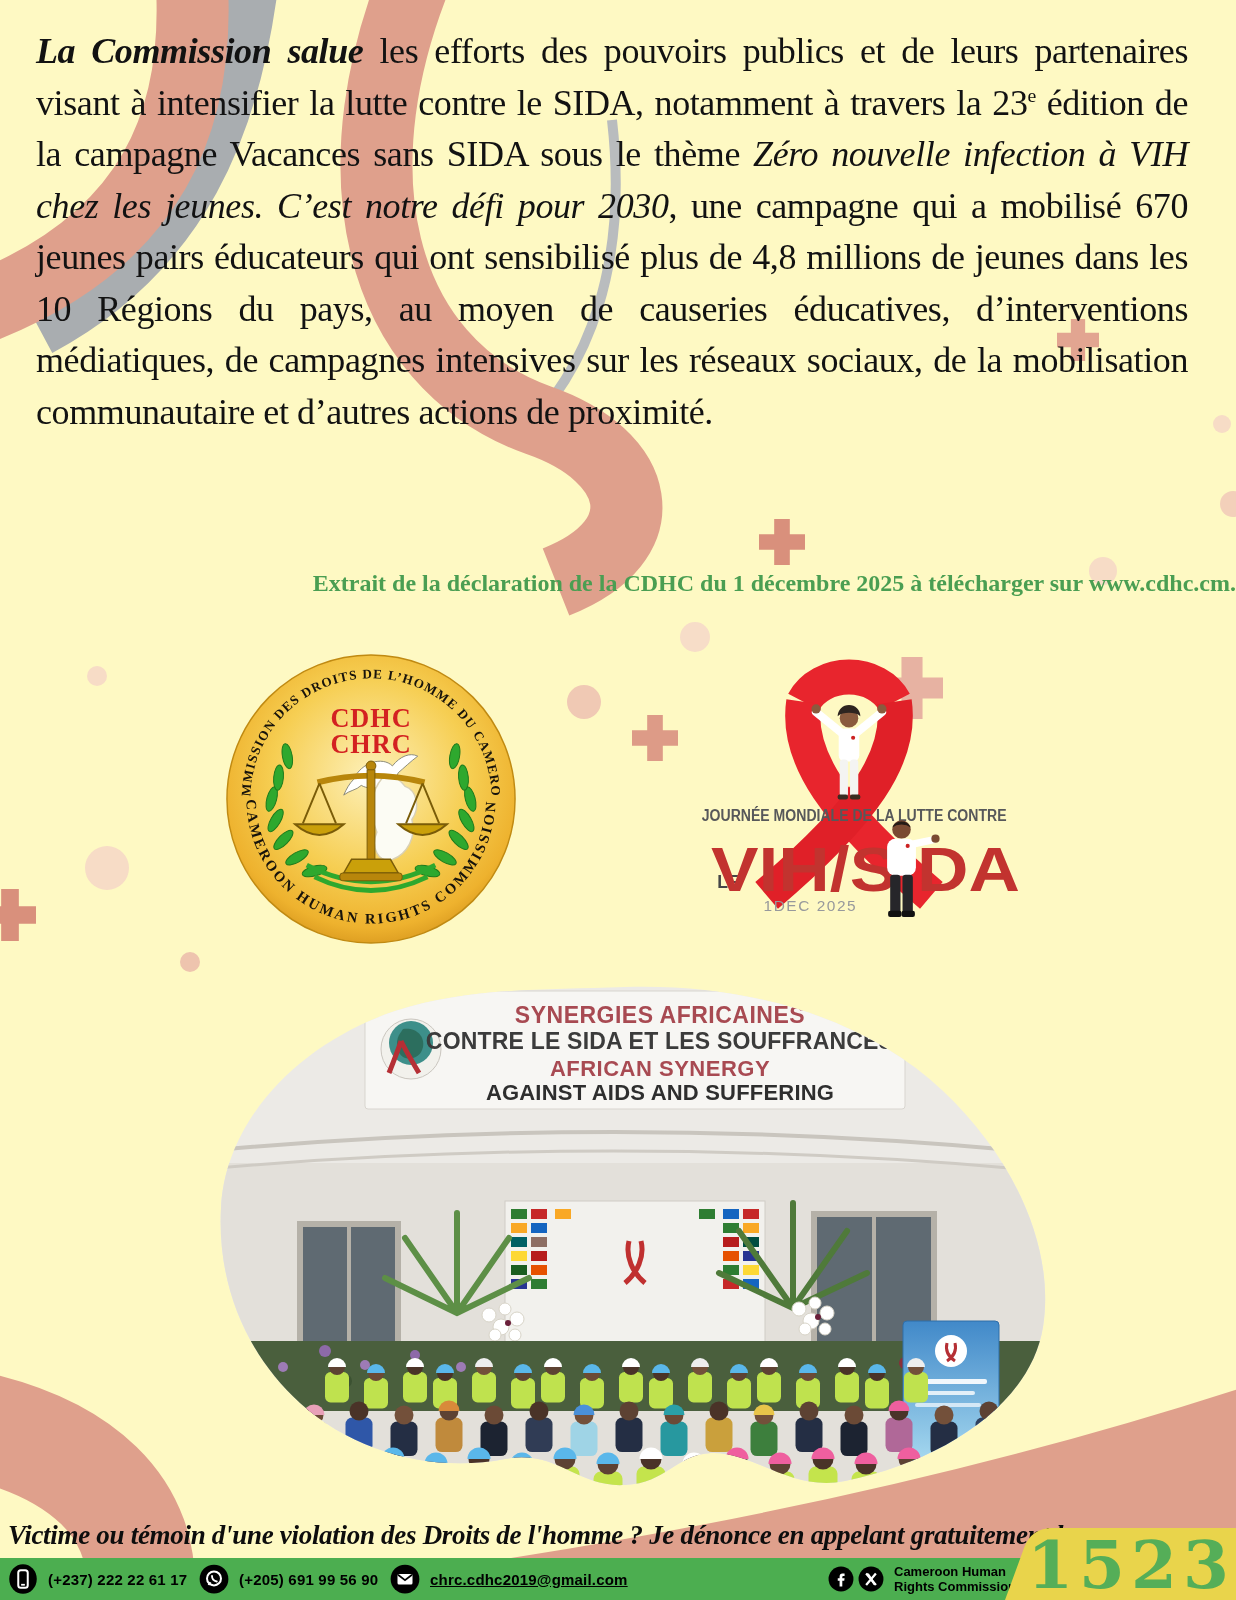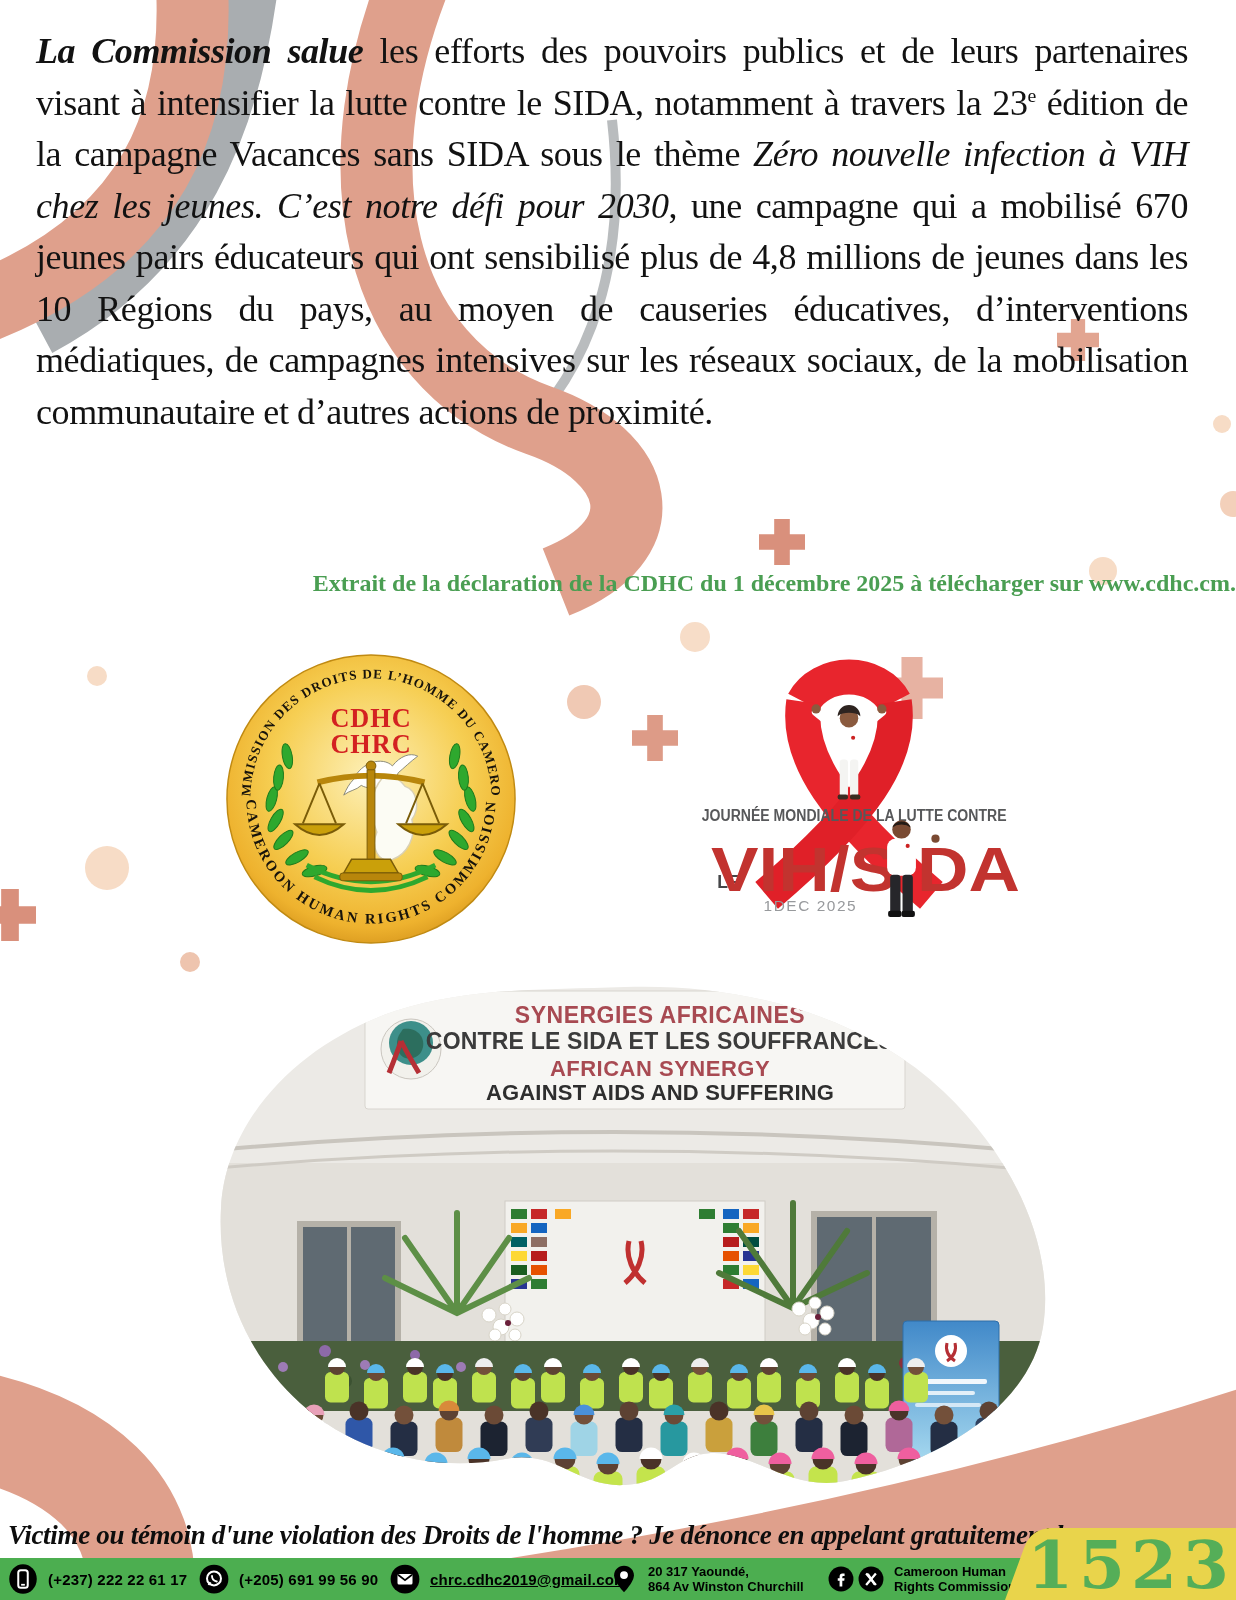--- a/index.html
+++ b/index.html
@@ -1,16 +1,16 @@
 <!DOCTYPE html>
 <html><head>
 <meta charset="utf-8">
 <style>
   html,body{margin:0;padding:0;background:#888;}
-  .page{position:relative;width:1236px;height:1600px;background:#ffffff;overflow:hidden;
+  .page{position:relative;width:1236px;height:1600px;background:#fef9c3;overflow:hidden;
         font-family:"Liberation Serif",serif;margin:0 auto;}
   .abs{position:absolute;}
   
   .dot{position:absolute;border-radius:50%;}
   .plus{position:absolute;
     clip-path:polygon(33% 0,67% 0,67% 33%,100% 33%,100% 67%,67% 67%,67% 100%,33% 100%,33% 67%,0 67%,0 33%,33% 33%);}
   
   .par{position:absolute;left:36px;top:26px;width:1152px;font-size:36px;line-height:51.5px;
        color:#121212;text-align:justify;letter-spacing:-0.4px;}
   .par .lead{font-weight:bold;font-style:italic;}
@@ -557,30 +557,20 @@
       <span class="one" style="margin-left:10px;">(+205)  691 99 56 90</span>
     </div>
     <div class="item" style="left:390px;">
       <svg class="icon" width="30" height="30" viewBox="0 0 24 24">
         <circle cx="12" cy="12" r="11.5" fill="#000"></circle>
         <rect x="6" y="8" width="12" height="8.4" rx="1.2" fill="#fff"></rect>
         <path d="M 6.4,8.6 L 12,13 L 17.6,8.6" fill="none" stroke="#000" stroke-width="1.4"></path>
       </svg>
       <span class="one email" style="margin-left:10px;">chrc.cdhc2019@gmail.com</span>
     </div>
-    <div class="item" style="left:610px;">
-      <svg class="icon" width="28" height="30" viewBox="0 0 24 26">
-        <path d="M 12,1.5 C 6.8,1.5 3.4,5.4 3.4,9.8 C 3.4,15.8 12,24.5 12,24.5 C 12,24.5 20.6,15.8 20.6,9.8 C 20.6,5.4 17.2,1.5 12,1.5 Z" fill="#000"></path>
-        <circle cx="12" cy="9.6" r="3.4" fill="#fff"></circle>
-      </svg>
-      <div class="two" style="margin-left:10px;">
-        <div>20 317 Yaoundé,</div>
-        <div>864 Av Winston Churchill</div>
-      </div>
-    </div>
     <div class="item" style="left:828px;">
       <svg class="icon" width="26" height="26" viewBox="0 0 24 24">
         <circle cx="12" cy="12" r="11.5" fill="#000"></circle>
         <path d="M 13.2,7 h 2.1 v 2.3 h -1.3 c -0.5,0 -0.8,0.35 -0.8,0.9 v 1.1 h 2.1 l -0.3,2.3 h -1.8 V 19 h -2.5 v -5.4 H 9 v -2.3 h 1.7 V 9.9 C 10.7,8 11.7,7 13.2,7 Z" fill="#fff"></path>
       </svg>
       <svg class="icon" style="margin-left:4px;" width="26" height="26" viewBox="0 0 24 24">
         <circle cx="12" cy="12" r="11.5" fill="#000"></circle>
         <path d="M 7.5,7 L 16.5,17.5 M 16.5,7 L 7.5,17.5" stroke="#fff" stroke-width="2.1"></path>
         <path d="M 7.5,7 L 10,7 L 17,17.5 L 14.5,17.5 Z" fill="#fff"></path>
       </svg>

